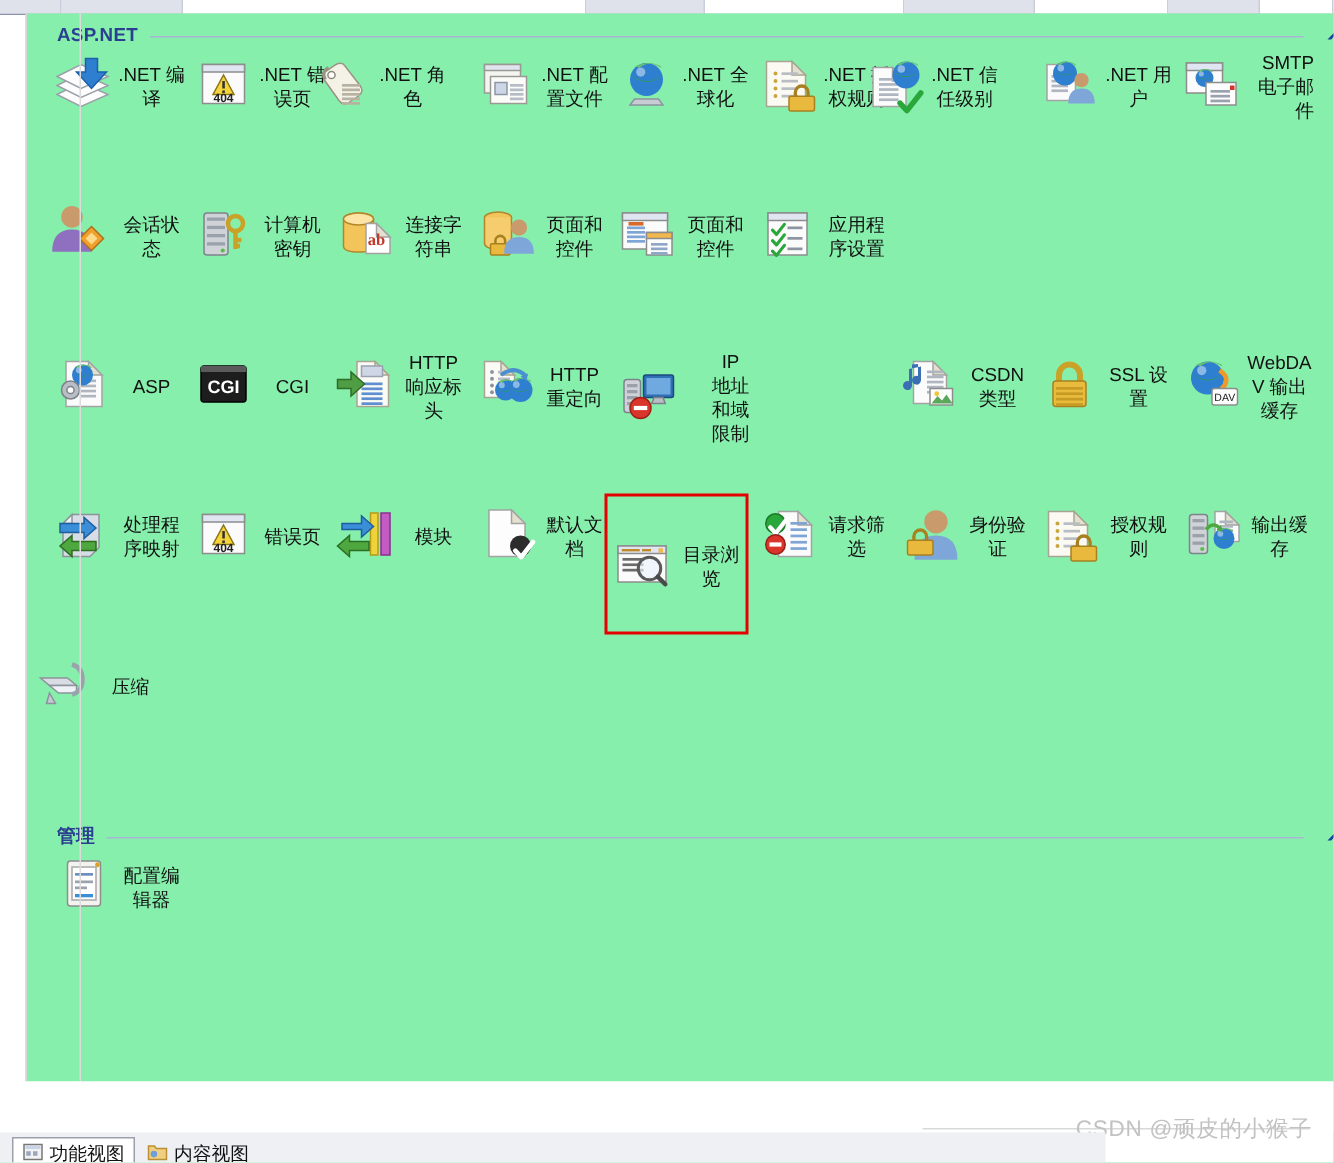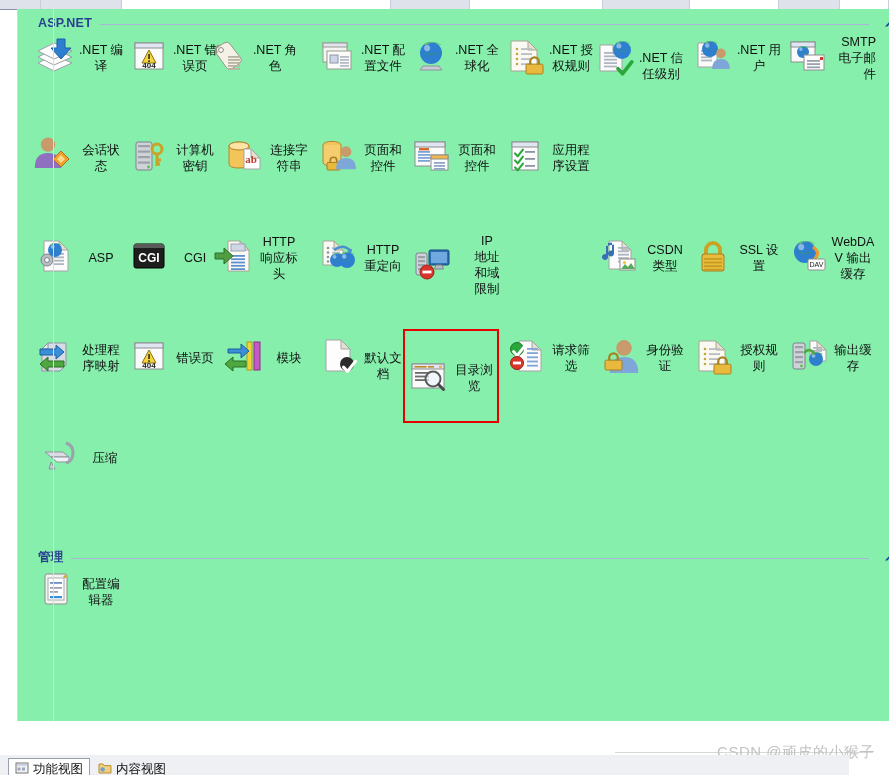--- a/index.html
+++ b/index.html
@@ -72,21 +72,21 @@
   }
   .tile.sel{
     outline:2px solid #e60000;
     padding-top:4px;
     height:86px;
     box-sizing:content-box;
   }
 
   
   #tabsbar{
-    position:absolute;left:0;top:755px;width:849px;height:20px;
+    position:absolute;left:0;top:755px;width:737px;height:20px;
     background:#eff0f4;
     overflow:hidden;
   }
   .vtab{
     position:absolute;top:3px;height:22px;
     display:flex;align-items:center;gap:4px;
     font-size:12.5px;color:#111;padding:0 6px;
     box-sizing:border-box;
   }
   .vtab.active{
@@ -215,21 +215,21 @@
               <rect x="19" y="15.2" width="11" height="1.8" fill="#b9bcc2"></rect>
               <rect x="19" y="20.2" width="11" height="1.8" fill="#b9bcc2"></rect>
               <rect x="19" y="25.2" width="11" height="1.8" fill="#b9bcc2"></rect>
               <rect x="19" y="30.2" width="11" height="1.8" fill="#b9bcc2"></rect>
               <path d="M28.25 31.65v-3.06a4.25 4.25 0 0 1 8.5 0v3.06" fill="none" stroke="#a8801f" stroke-width="2.21"></path>
               <rect x="24" y="31.14" width="17" height="9.86" rx="1.36" fill="#e8b93d" stroke="#a8801f"></rect>
             </svg>
           </span>
           <span class="cap">.NET 授权规则</span>
         </div>
-        <div class="tile" style="left: 574px; top: 0px; align-items: flex-end;">
+        <div class="tile" style="left: 556px; top: 0px;">
           <span>
             <svg class="glyph" viewBox="0 0 46 46" xmlns="http://www.w3.org/2000/svg">
               <path d="M8 12h13l9 9v17h-22z" fill="#fbfbfb" stroke="#a3a3a3" stroke-width="1"></path>
               <path d="M21 12l9 9h-9z" fill="#e3e0cf" stroke="#a3a3a3"></path>
               <rect x="12" y="19" width="13" height="1.8" fill="#b0b6c0"></rect>
               <rect x="12" y="22.4" width="13" height="1.8" fill="#b0b6c0"></rect>
               <rect x="12" y="25.8" width="13" height="1.8" fill="#b0b6c0"></rect>
               <rect x="12" y="29.2" width="13" height="1.8" fill="#b0b6c0"></rect>
               <rect x="12" y="32.6" width="13" height="1.8" fill="#b0b6c0"></rect>
               <circle cx="30" cy="17" r="9" fill="#2f7fd0"></circle>
@@ -391,21 +391,21 @@
         <div class="tile" style="left: 108px; top: 0px;">
           <span>
             <svg class="glyph" viewBox="0 0 46 46" xmlns="http://www.w3.org/2000/svg">
               <rect x="8" y="11" width="30" height="24" rx="2" fill="#1d1d1d" stroke="#000"></rect>
      <rect x="8" y="11" width="30" height="4" fill="#5a5a5a"></rect>
      <text x="23" y="29" font-size="12" font-weight="bold" font-family="sans-serif" fill="#ffffff" text-anchor="middle">CGI</text>
             </svg>
           </span>
           <span class="cap">CGI</span>
         </div>
-        <div class="tile" style="left: 192px; top: 0px;">
+        <div class="tile" style="left: 202px; top: 0px;">
           <span>
             <svg class="glyph" viewBox="0 0 46 46" xmlns="http://www.w3.org/2000/svg">
               <path d="M18 8h12l9 9v21h-21z" fill="#fbfbf6" stroke="#a8a493" stroke-width="1"></path>
               <path d="M30 8l9 9h-9z" fill="#e3e0cf" stroke="#a8a493"></path>
               <rect x="21" y="11" width="14" height="7" fill="#cfd7e6" stroke="#9aa2b0"></rect>
               <rect x="21" y="22" width="14" height="1.8" fill="#5f8fd0"></rect>
               <rect x="21" y="25.3" width="14" height="1.8" fill="#5f8fd0"></rect>
               <rect x="21" y="28.6" width="14" height="1.8" fill="#5f8fd0"></rect>
               <rect x="21" y="31.9" width="14" height="1.8" fill="#5f8fd0"></rect>
               <rect x="21" y="35.2" width="14" height="1.8" fill="#5f8fd0"></rect>
@@ -534,21 +534,21 @@
           <span>
             <svg class="glyph" viewBox="0 0 46 46" xmlns="http://www.w3.org/2000/svg">
               <rect x="27" y="9" width="5" height="28" fill="#f0d23a" stroke="#b49a18"></rect>
      <rect x="34" y="9" width="6" height="28" fill="#c45ac4" stroke="#8a2f8a"></rect>
      <path d="M8 16h13v-5l8 7-8 7v-5H8z" fill="#3a8fd8" stroke="#1f5e9e"></path>
      <path d="M26 28H13v-4l-8 7 8 7v-4h13z" fill="#4fa83f" stroke="#2c6e22"></path>
             </svg>
           </span>
           <span class="cap">模块</span>
         </div>
-        <div class="tile" style="left: 296px; top: 100px; align-items: flex-end;">
+        <div class="tile" style="left: 296px; top: 100px;">
           <span>
             <svg class="glyph" viewBox="0 0 46 46" xmlns="http://www.w3.org/2000/svg">
               <path d="M12 7h15l9 9v22h-24z" fill="#fdfdfd" stroke="#a3a3a3" stroke-width="1"></path>
               <path d="M27 7l9 9h-9z" fill="#e3e0cf" stroke="#a3a3a3"></path>
               <circle cx="33" cy="31" r="7" fill="#2c2c2c"></circle>
               <path d="M29.5 34.1l3.96 4.32l7.92 -10.08" fill="none" stroke="#ffffff" stroke-width="3.12" stroke-linecap="round" stroke-linejoin="round"></path>
             </svg>
           </span>
           <span class="cap">默认文档</span>
         </div>
@@ -634,21 +634,21 @@
               <circle cx="32" cy="26" r="7" fill="#2f7fd0"></circle>
               <path d="M25 23.9q7 5.6000000000000005 14 0 q-7 6.3 -14 0z" fill="#2f9e4f"></path>
               <path d="M27.1 20.4q6.3 -2.8000000000000003 11.200000000000001 .2 l-.3 .8 q-4.8999999999999995 -3.5 -9.1 -.1z" fill="#68c06f"></path>
               <circle cx="29.55" cy="22.85" r="1.9600000000000002" fill="#ffffff" opacity=".45"></circle>
               <path d="M20 20q5 -6 10 0" fill="none" stroke="#4fa83f" stroke-width="2.4"></path>
               <path d="M30 17l1 5-4-2z" fill="#4fa83f"></path>
             </svg>
           </span>
           <span class="cap">输出缓存</span>
         </div>
-        <div class="tile" style="left: 18px; top: 200px;">
+        <div class="tile" style="left: 0; top: 200px;">
           <span>
             <svg class="glyph" viewBox="0 0 46 46" xmlns="http://www.w3.org/2000/svg">
               <path d="M9 19h18l6 5H15z" fill="#d9dde3" stroke="#8d939c"></path>
      <path d="M15 24h18v5H21z" fill="#eef1f5" stroke="#8d939c"></path>
      <path d="M30 10q7 2 7 10t-7 10" fill="none" stroke="#9aa2ab" stroke-width="3"></path>
      <path d="M15 29l4 7h-6z" fill="#c3c9d1" stroke="#8d939c"></path>
             </svg>
           </span>
           <span class="cap">压缩</span>
         </div>

